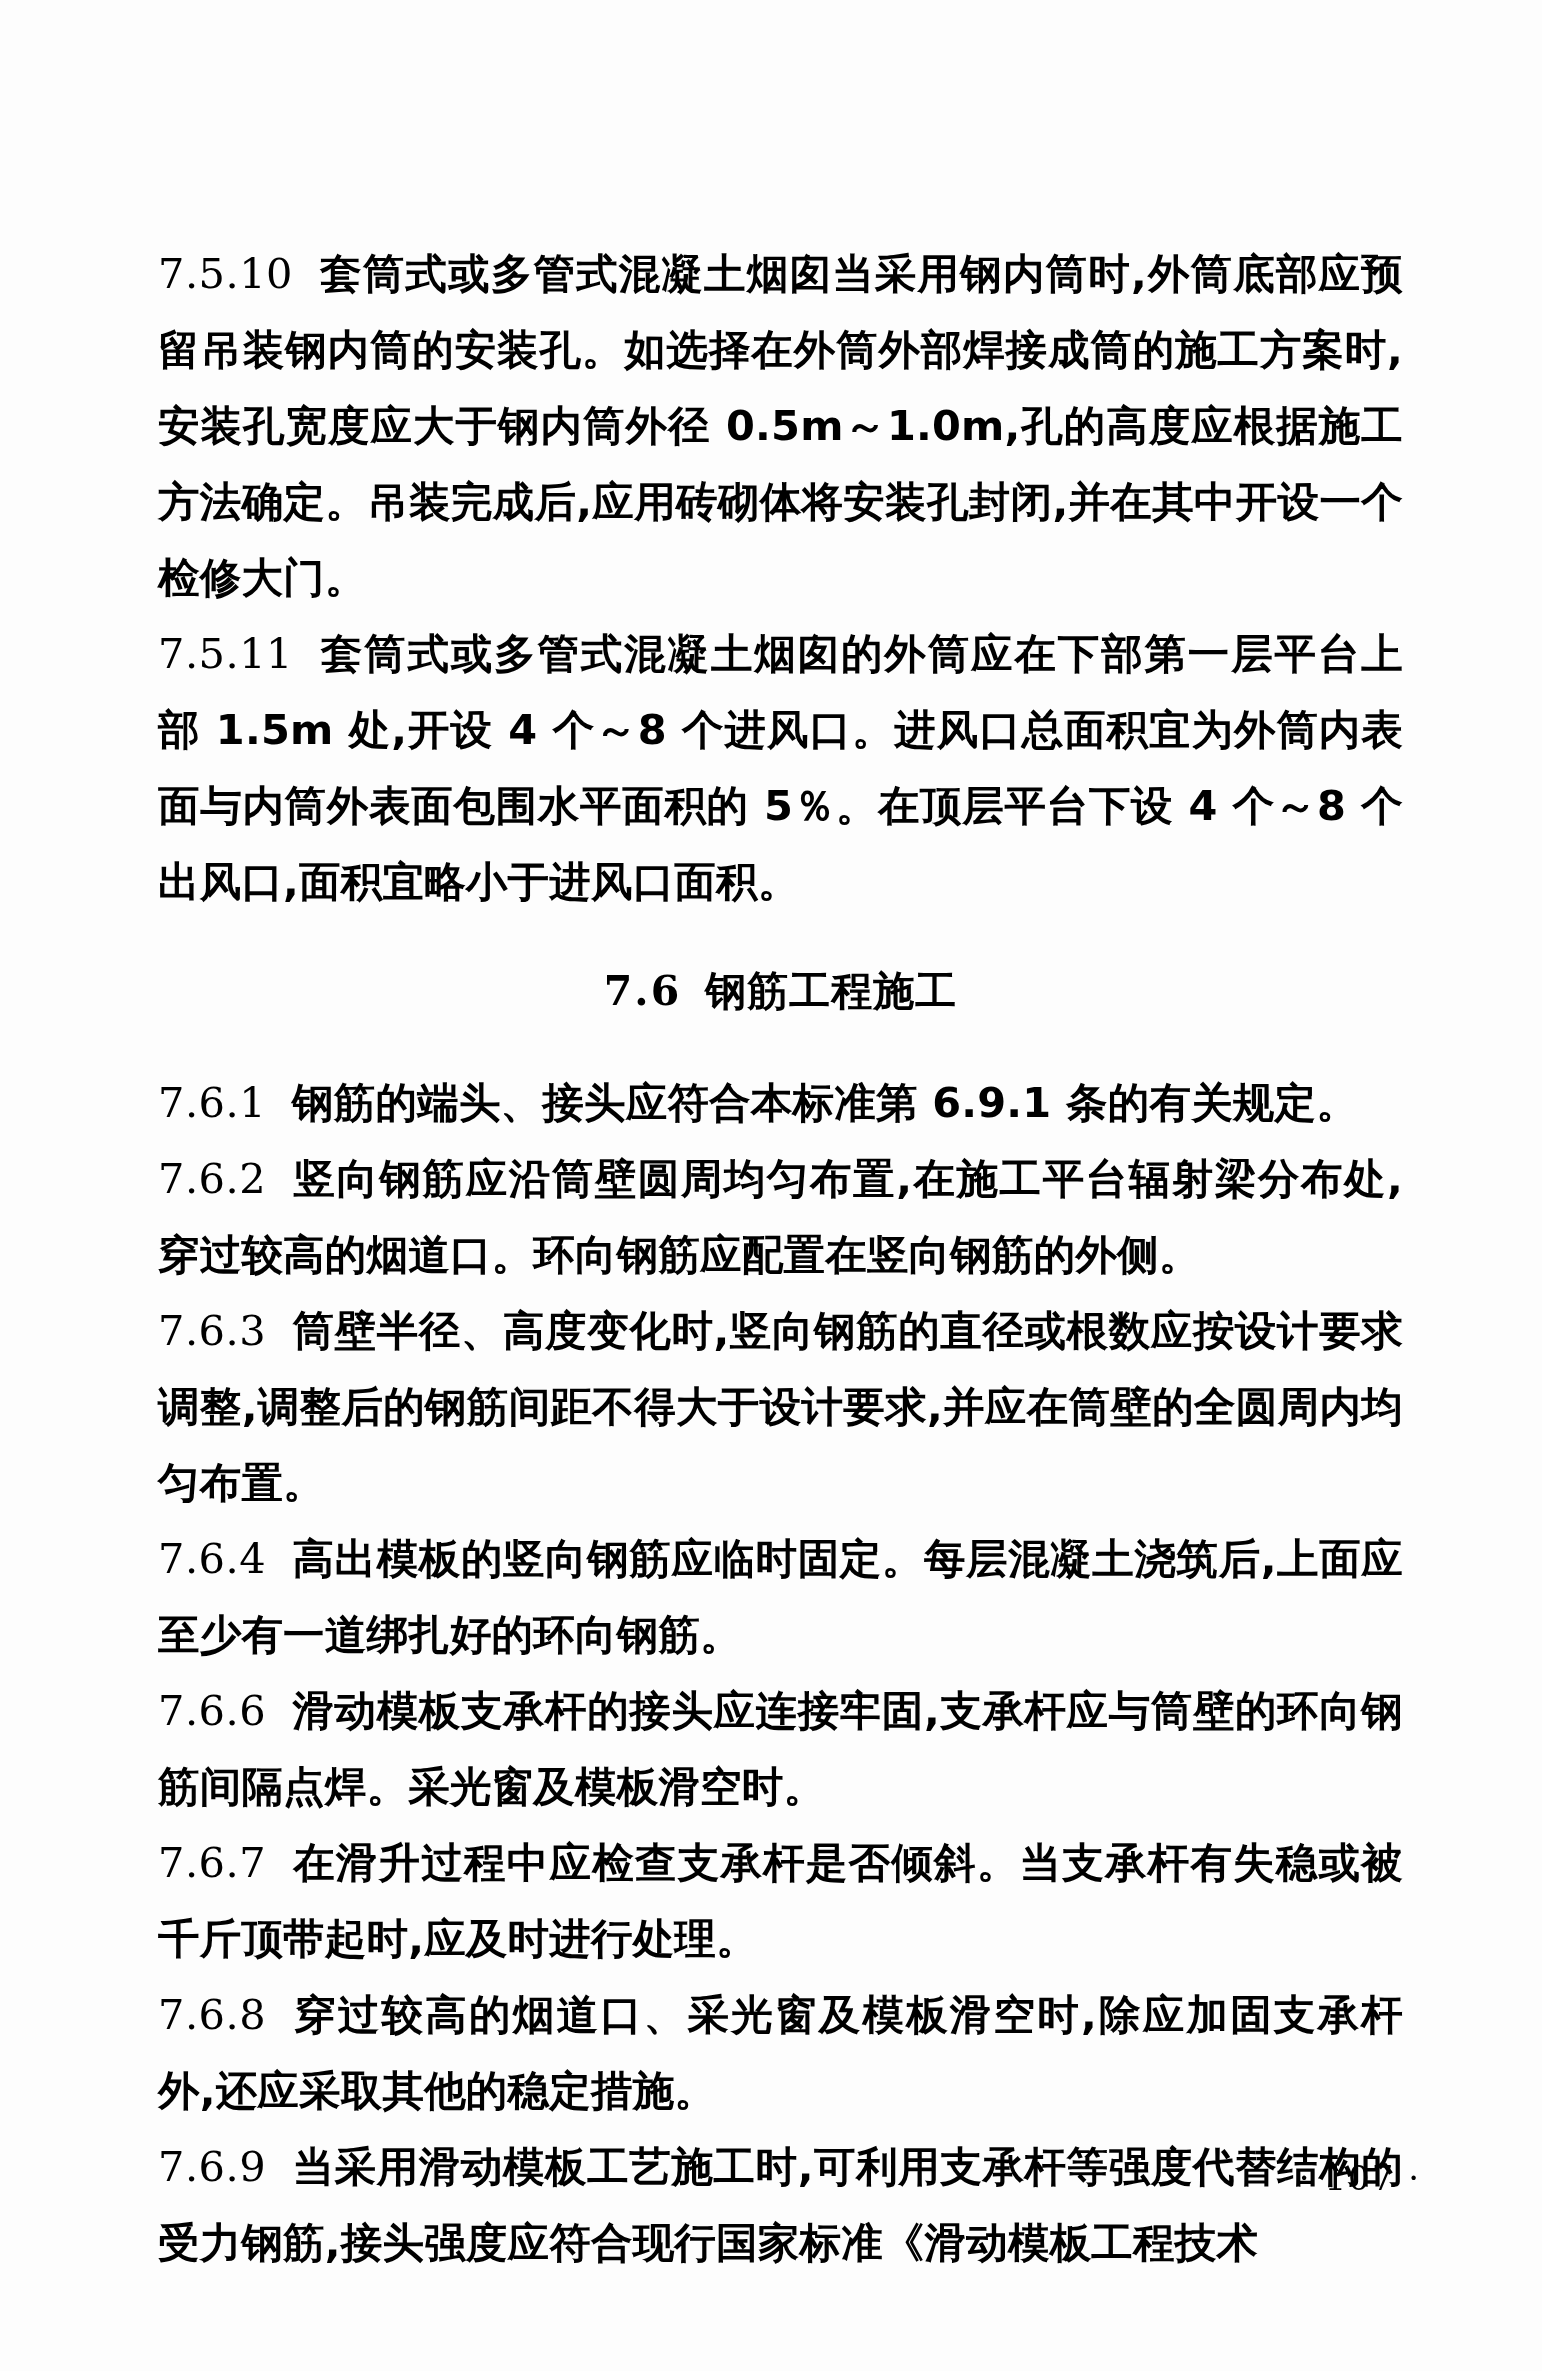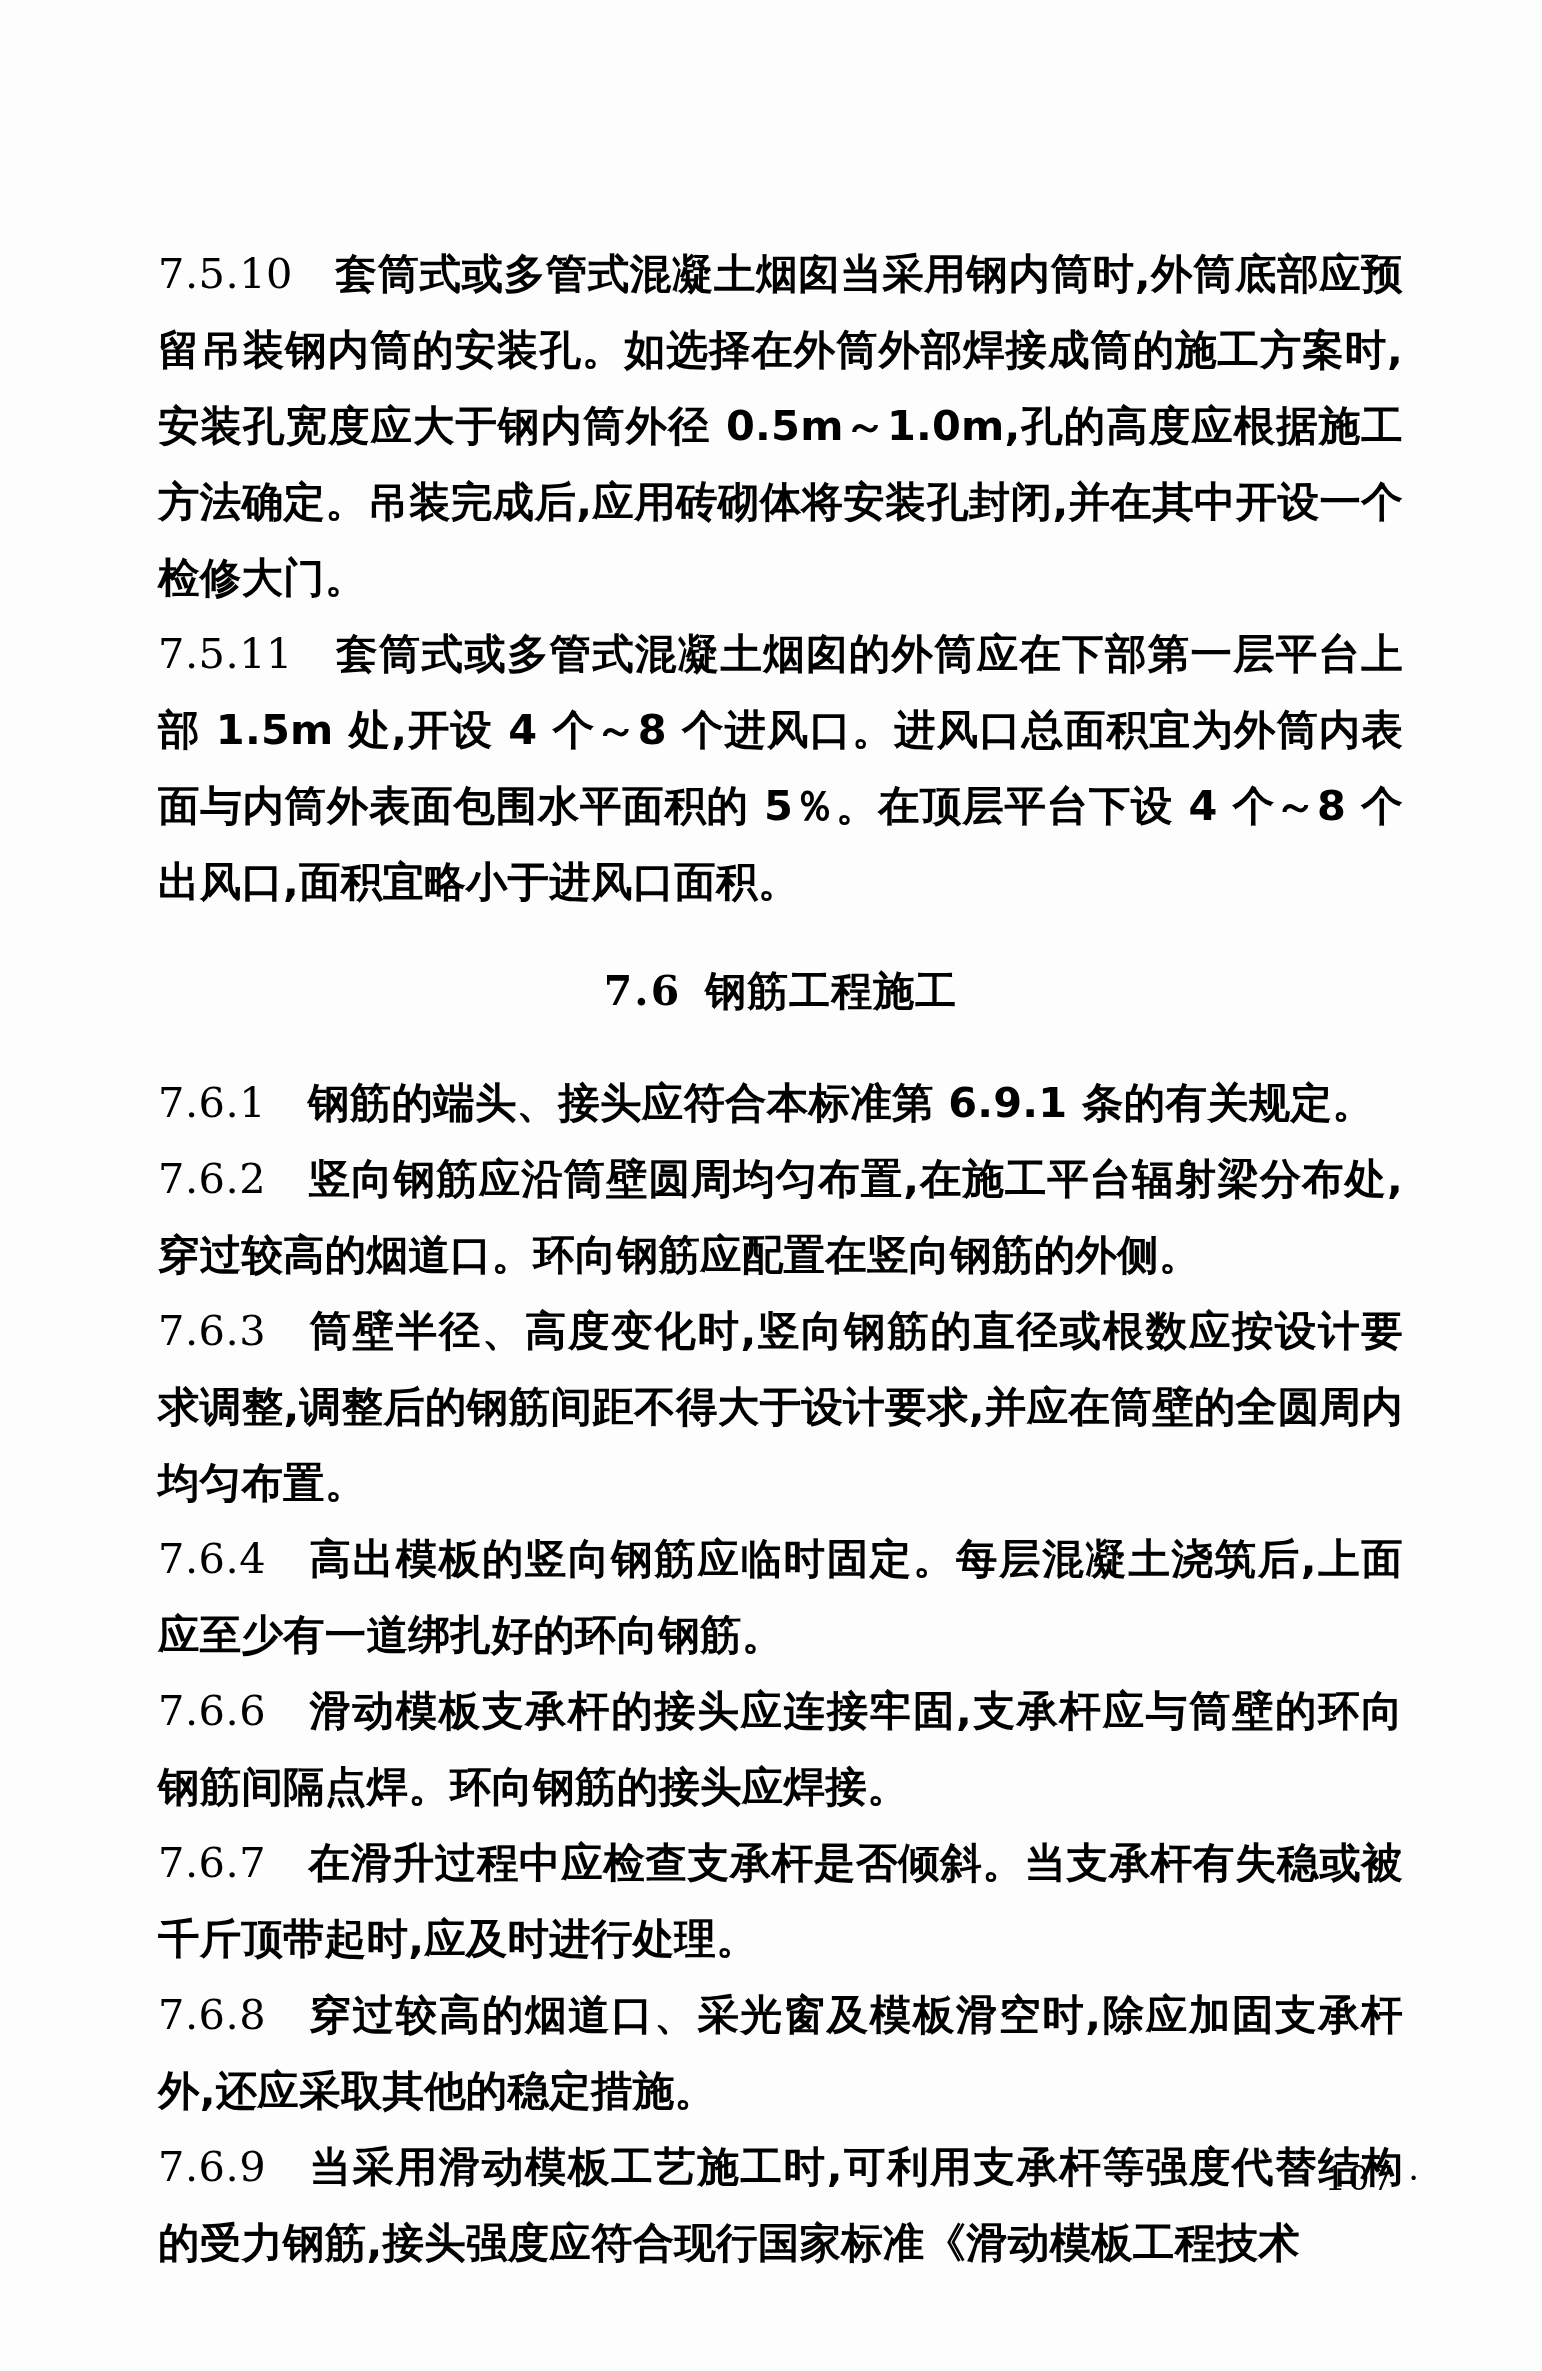--- a/index.html
+++ b/index.html
@@ -39,21 +39,20 @@
   .clause-num {
     font-family: "DejaVu Serif", "Liberation Serif", serif;
     font-weight: normal;
     letter-spacing: 0.5px;
     margin-right: 26px;
     white-space: nowrap;
   }
   .clause-text {
     font-family: "DejaVu Sans", "Liberation Sans", sans-serif;
     font-weight: 600;
-    margin-left: 16px;
   }
   .section-heading {
     font-family: "DejaVu Sans", "Liberation Sans", sans-serif;
     font-weight: bold;
     font-size: 41px;
     text-align: center;
     margin: 44px 0 46px 0;
     letter-spacing: 1px;
   }
   .section-heading .sec-num {
@@ -101,21 +100,21 @@
     <p class="clause">
       <span class="clause-num">7.6.3</span><span class="clause-text">筒壁半径、高度变化时,竖向钢筋的直径或根数应按设计要求调整,调整后的钢筋间距不得大于设计要求,并应在筒壁的全圆周内均匀布置。</span>
     </p>
 
     <p class="clause">
       <span class="clause-num">7.6.4</span><span class="clause-text">高出模板的竖向钢筋应临时固定。每层混凝土浇筑后,上面应至少有一道绑扎好的环向钢筋。</span>
     </p>
 
 
     <p class="clause">
-      <span class="clause-num">7.6.6</span><span class="clause-text">滑动模板支承杆的接头应连接牢固,支承杆应与筒壁的环向钢筋间隔点焊。环向钢筋的接头应焊接。</span>
+      <span class="clause-num">7.6.6</span><span class="clause-text">滑动模板支承杆的接头应连接牢固,支承杆应与筒壁的环向钢筋间隔点焊。采光窗及模板滑空时。</span>
     </p>
 
     <p class="clause">
       <span class="clause-num">7.6.7</span><span class="clause-text">在滑升过程中应检查支承杆是否倾斜。当支承杆有失稳或被千斤顶带起时,应及时进行处理。</span>
     </p>
 
     <p class="clause">
       <span class="clause-num">7.6.8</span><span class="clause-text">穿过较高的烟道口、采光窗及模板滑空时,除应加固支承杆外,还应采取其他的稳定措施。</span>
     </p>
 

